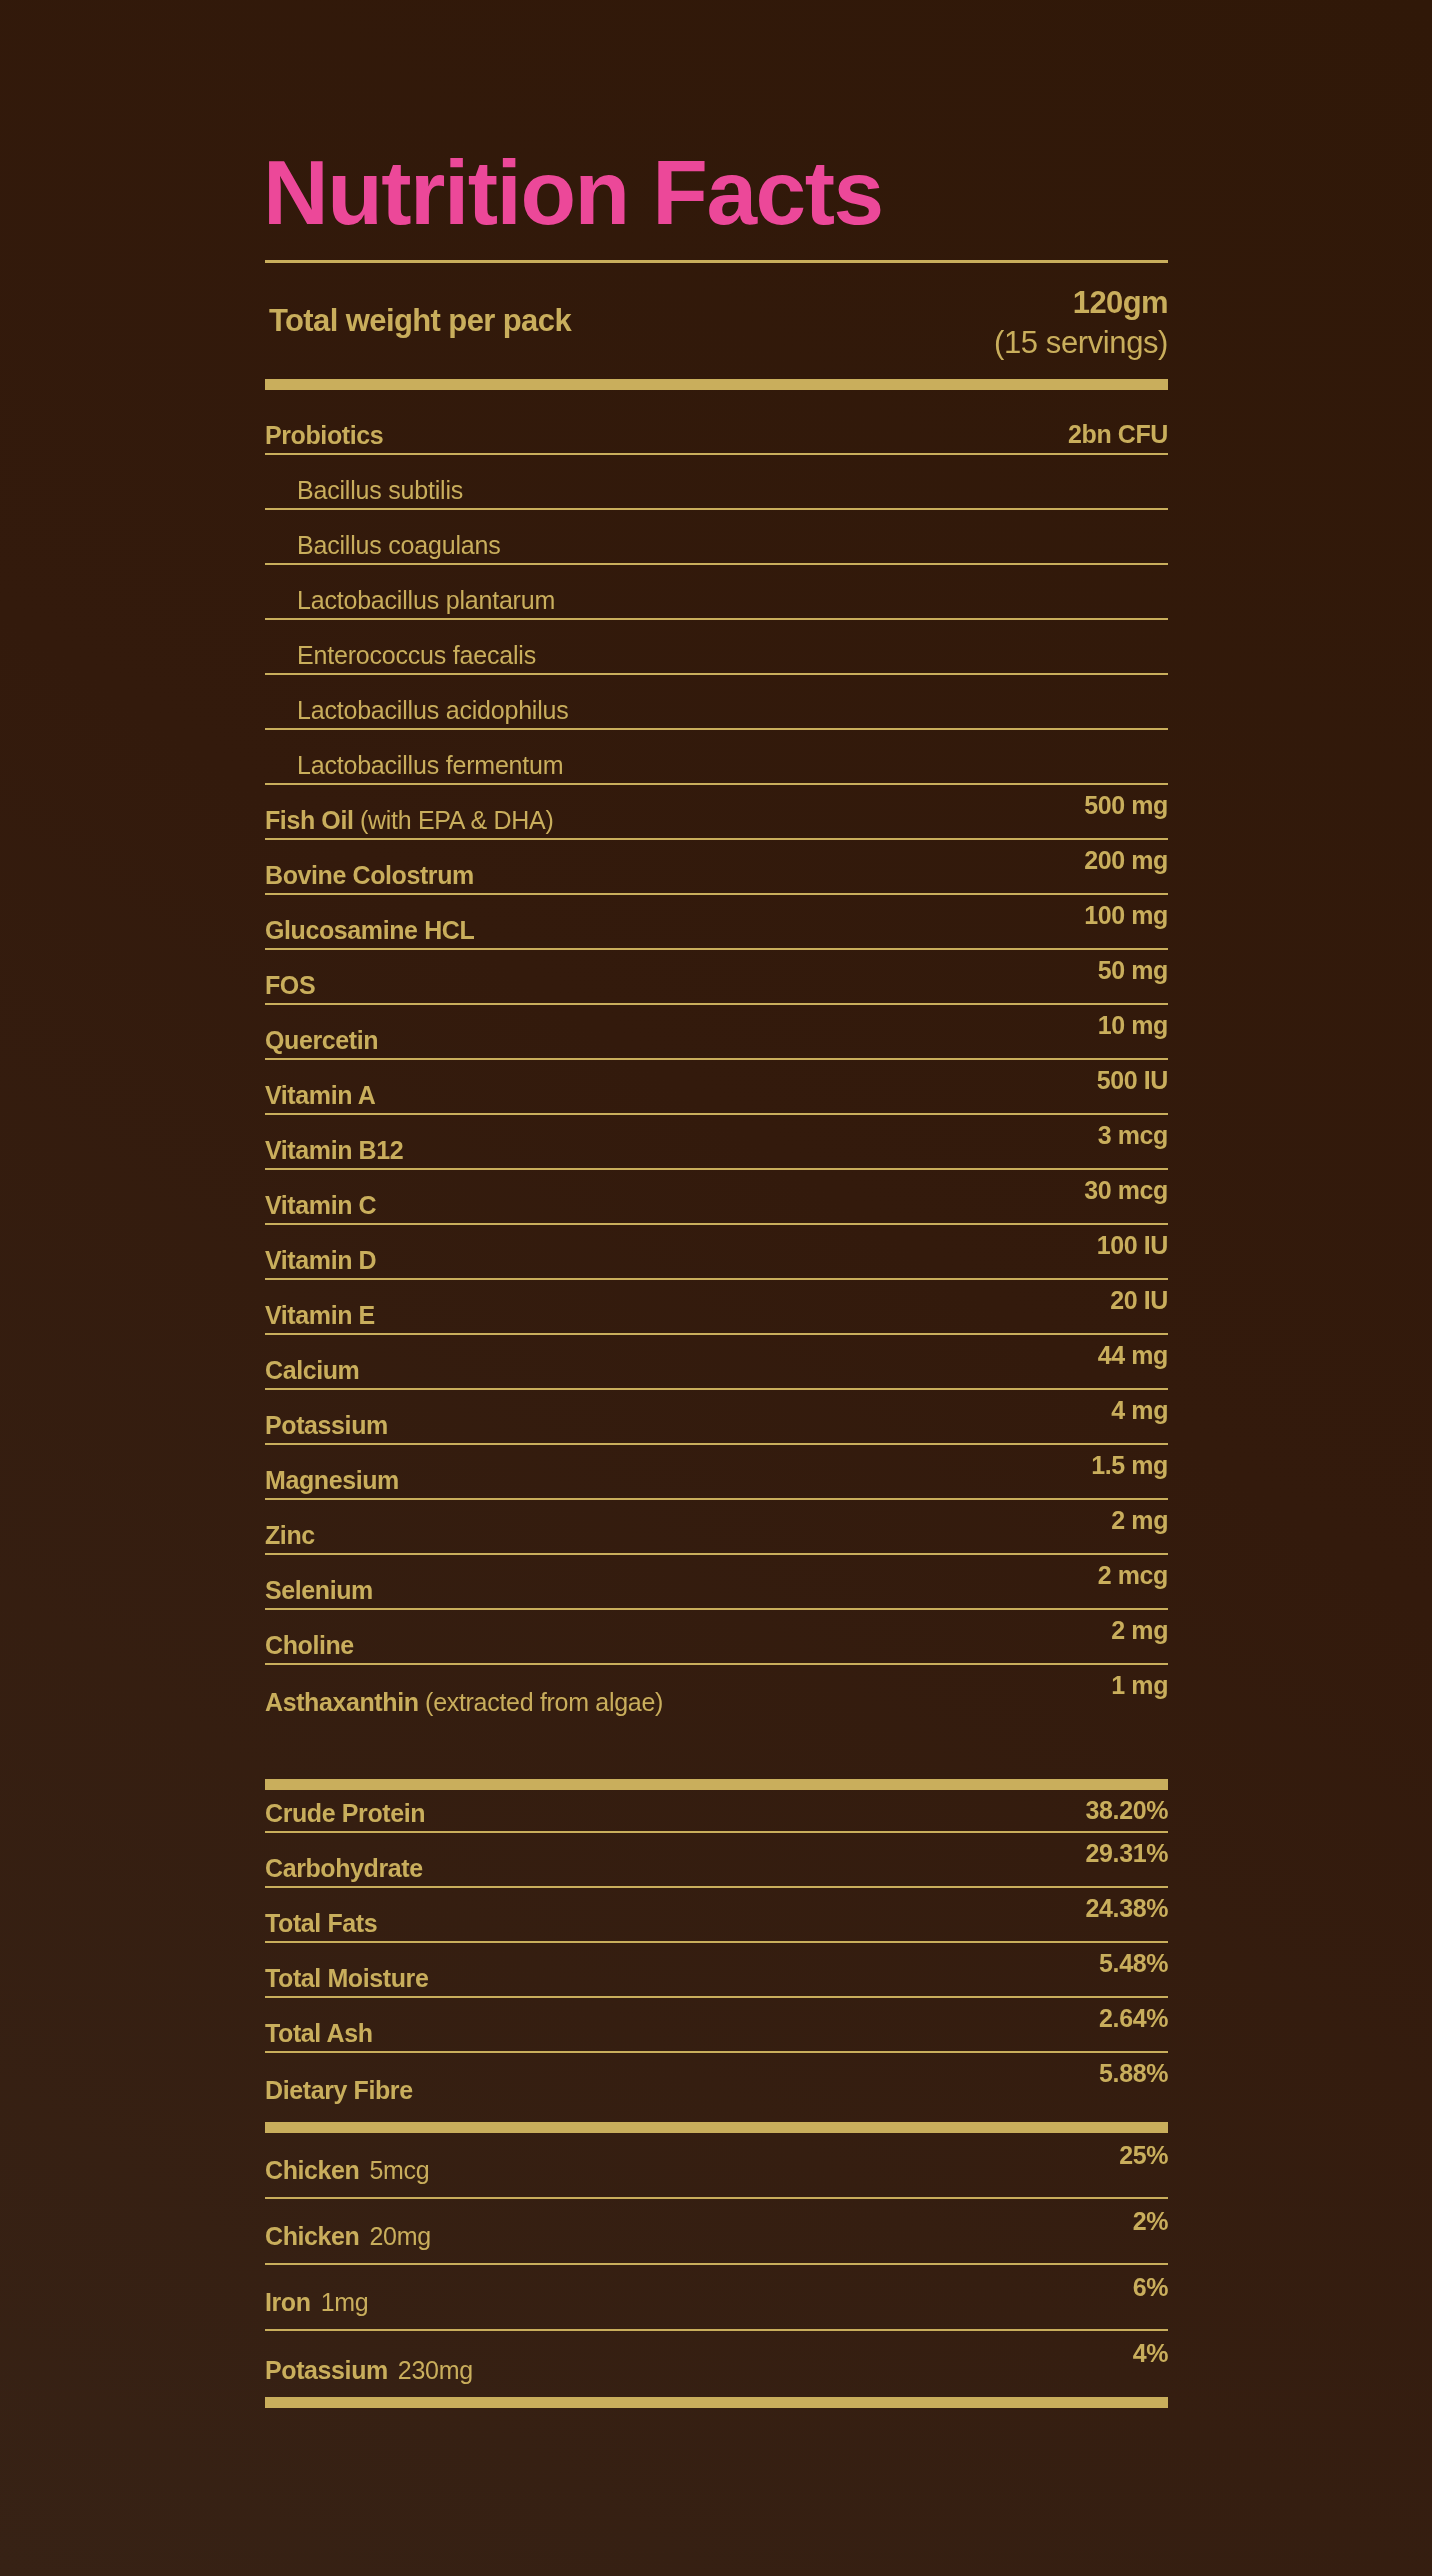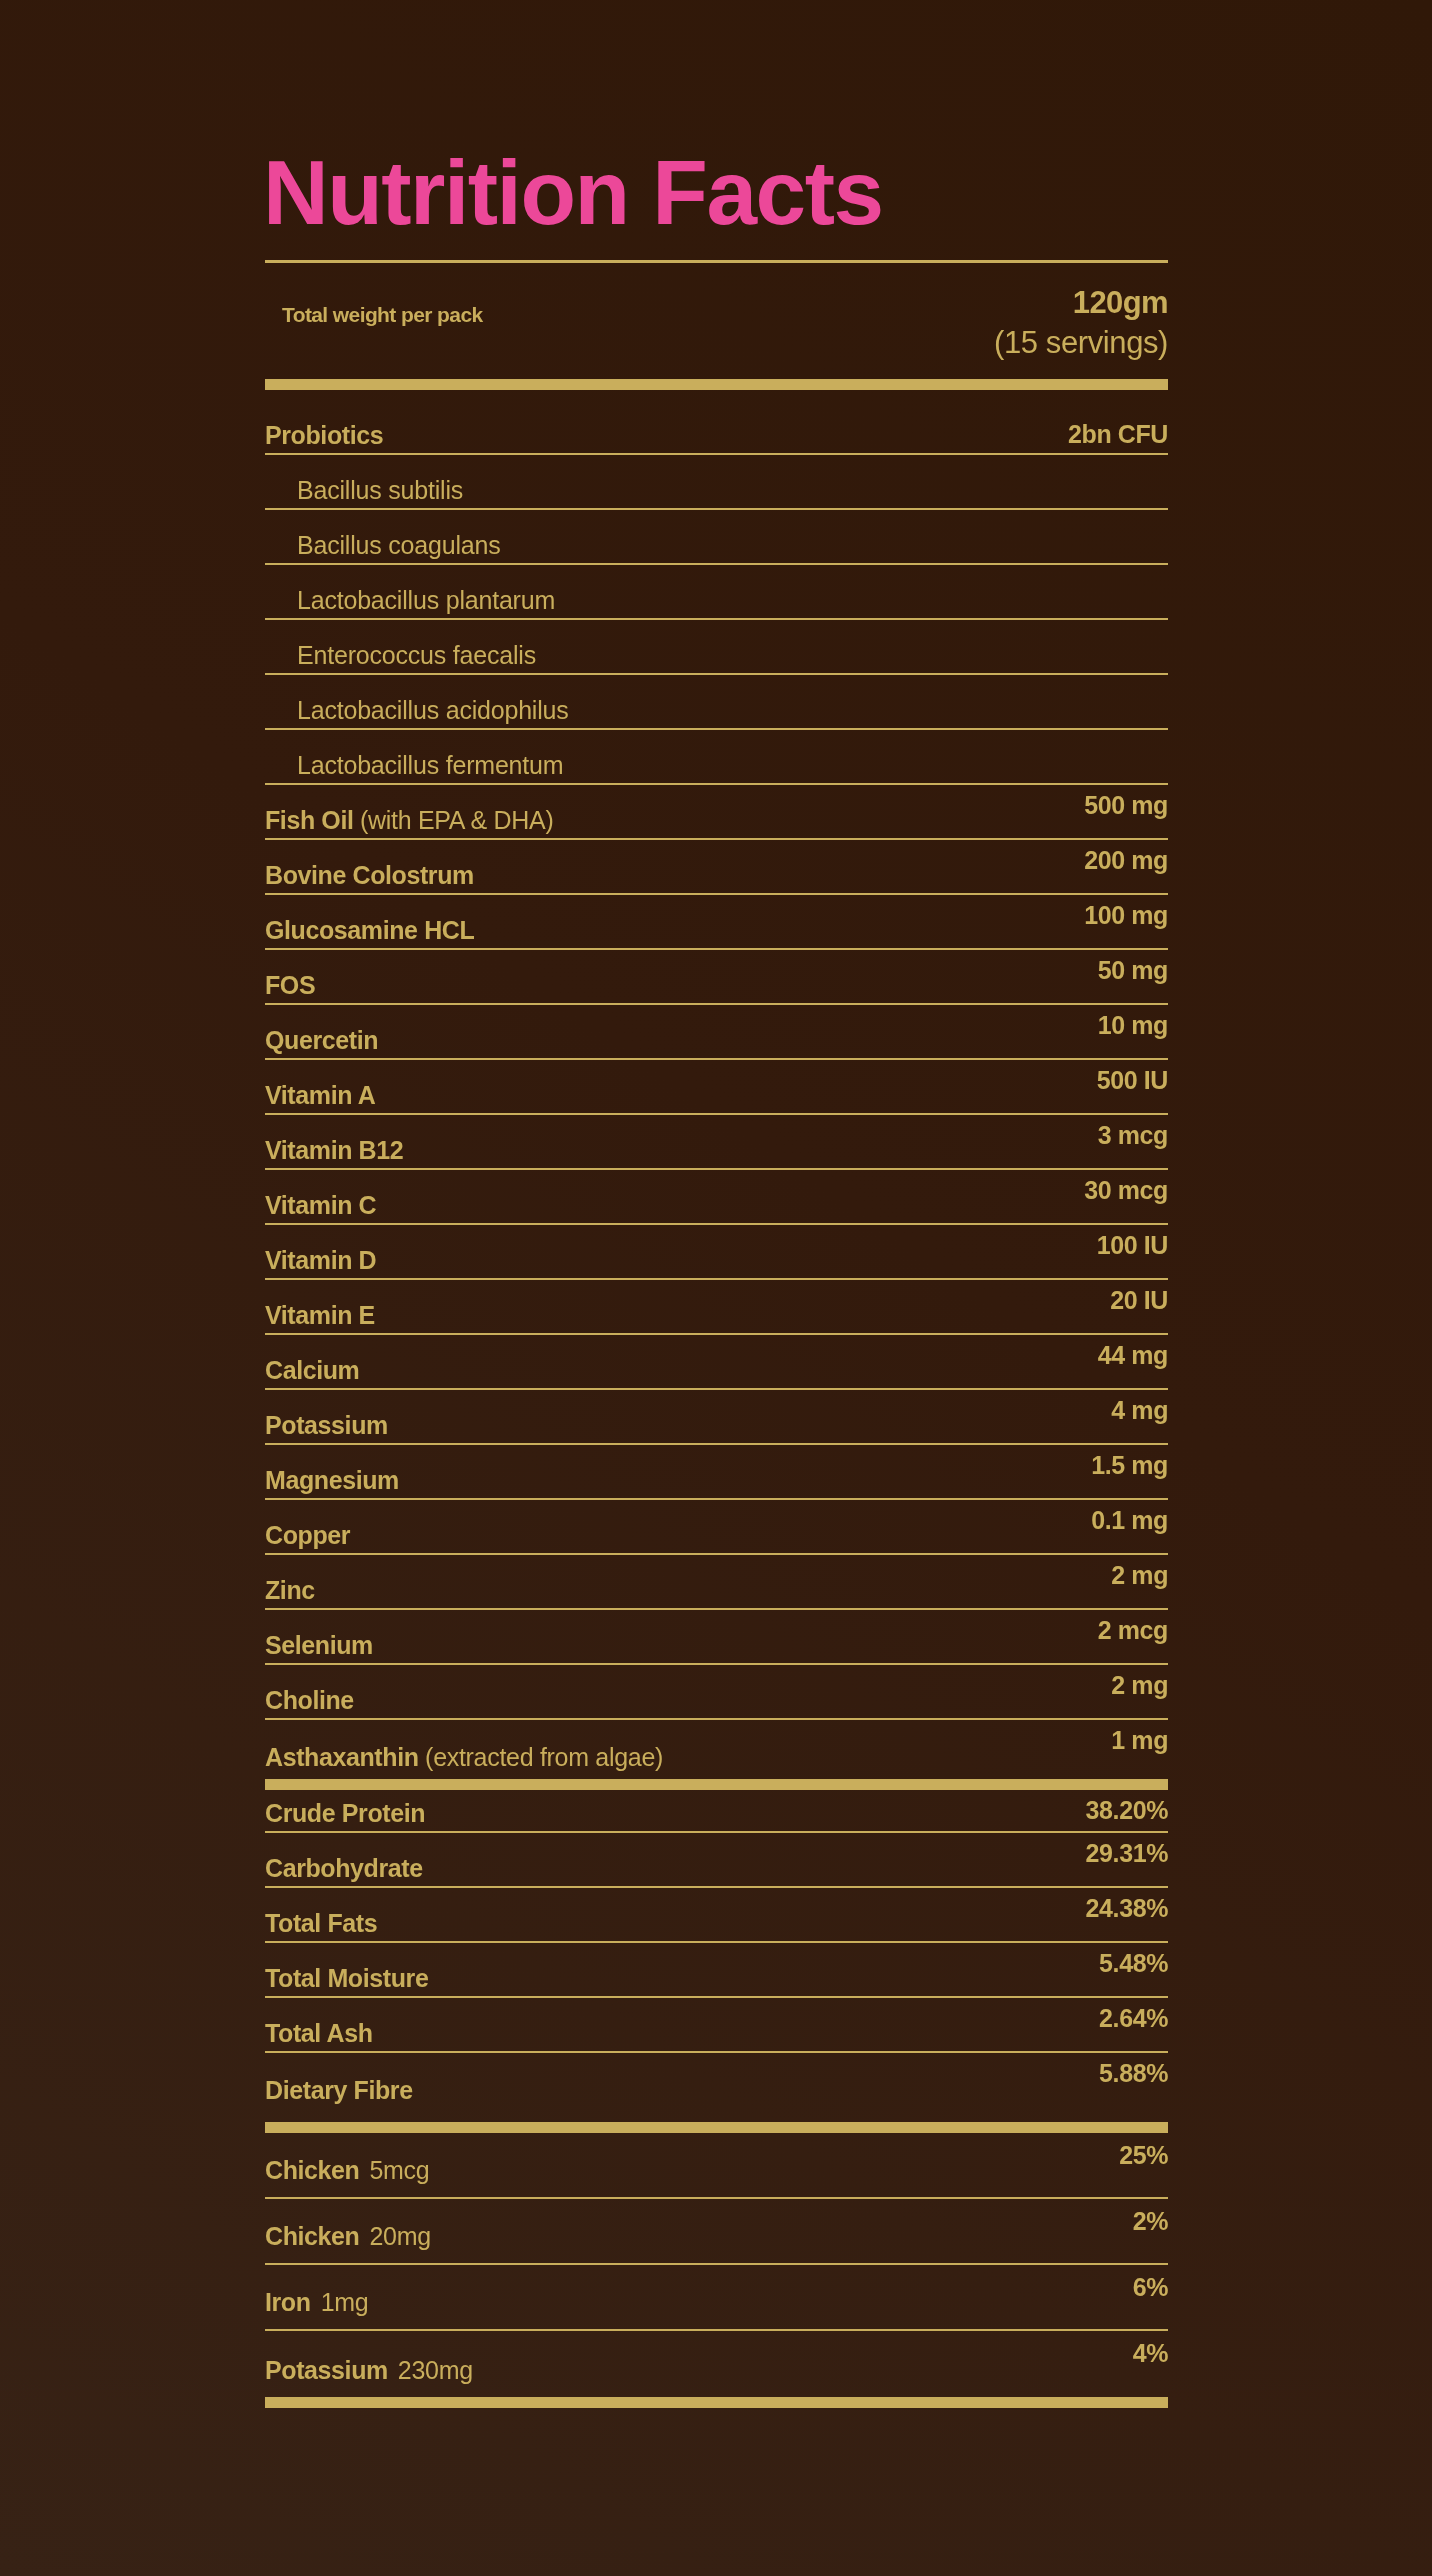--- a/index.html
+++ b/index.html
@@ -48,23 +48,23 @@
     }
     .weight-row {
       position: absolute;
       left: 0;
       top: 263px;
       width: 903px;
       height: 116px;
     }
     .weight-label {
       position: absolute;
-      left: 17px;
+      left: 4px;
       top: 40px;
-      font-size: 21px;
+      font-size: 31px;
       font-weight: 700;
       letter-spacing: -0.6px;
     }
     .weight-value {
       position: absolute;
       right: 0;
       top: 20px;
       text-align: right;
       font-size: 31px;
       line-height: 40px;
@@ -219,24 +219,20 @@
     </div>
     <div class="row">
       <span class="name">Potassium</span>
       <span class="val">4 mg</span>
     </div>
     <div class="row">
       <span class="name">Magnesium</span>
       <span class="val">1.5 mg</span>
     </div>
     <div class="row">
-      <span class="name">Copper</span>
-      <span class="val">0.1 mg</span>
-    </div>
-    <div class="row">
       <span class="name">Zinc</span>
       <span class="val">2 mg</span>
     </div>
     <div class="row">
       <span class="name">Selenium</span>
       <span class="val">2 mcg</span>
     </div>
     <div class="row">
       <span class="name">Choline</span>
       <span class="val">2 mg</span>

